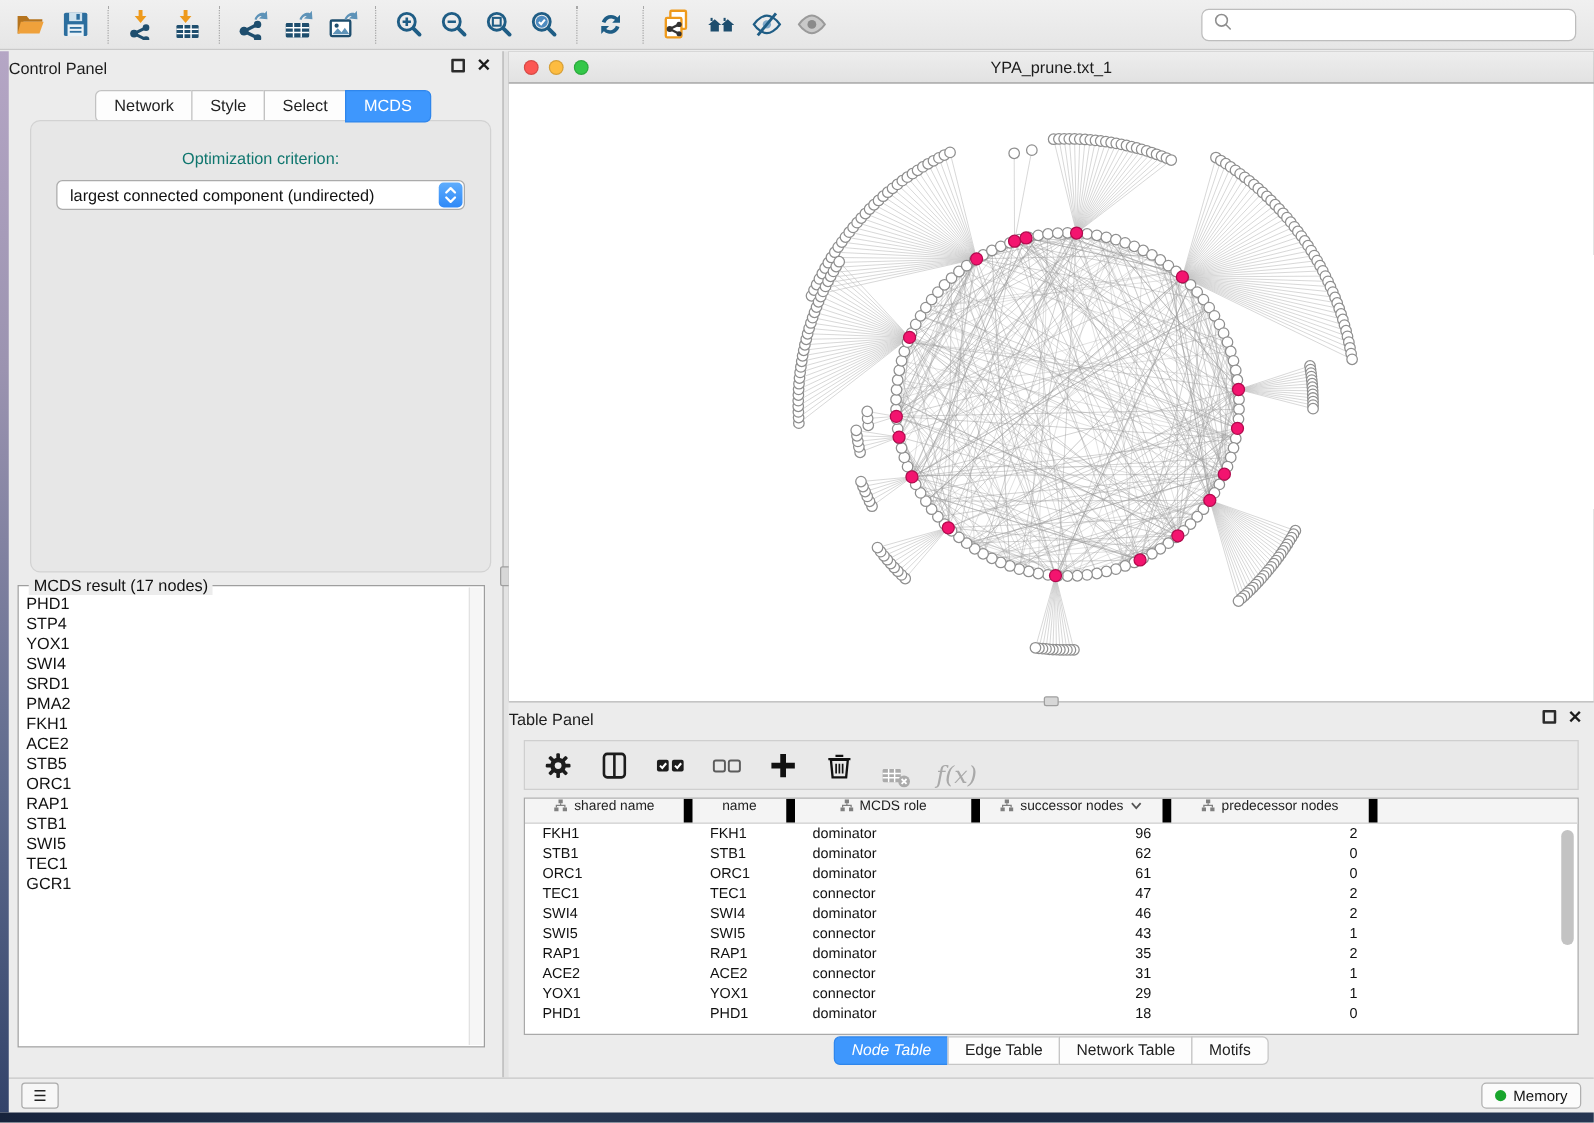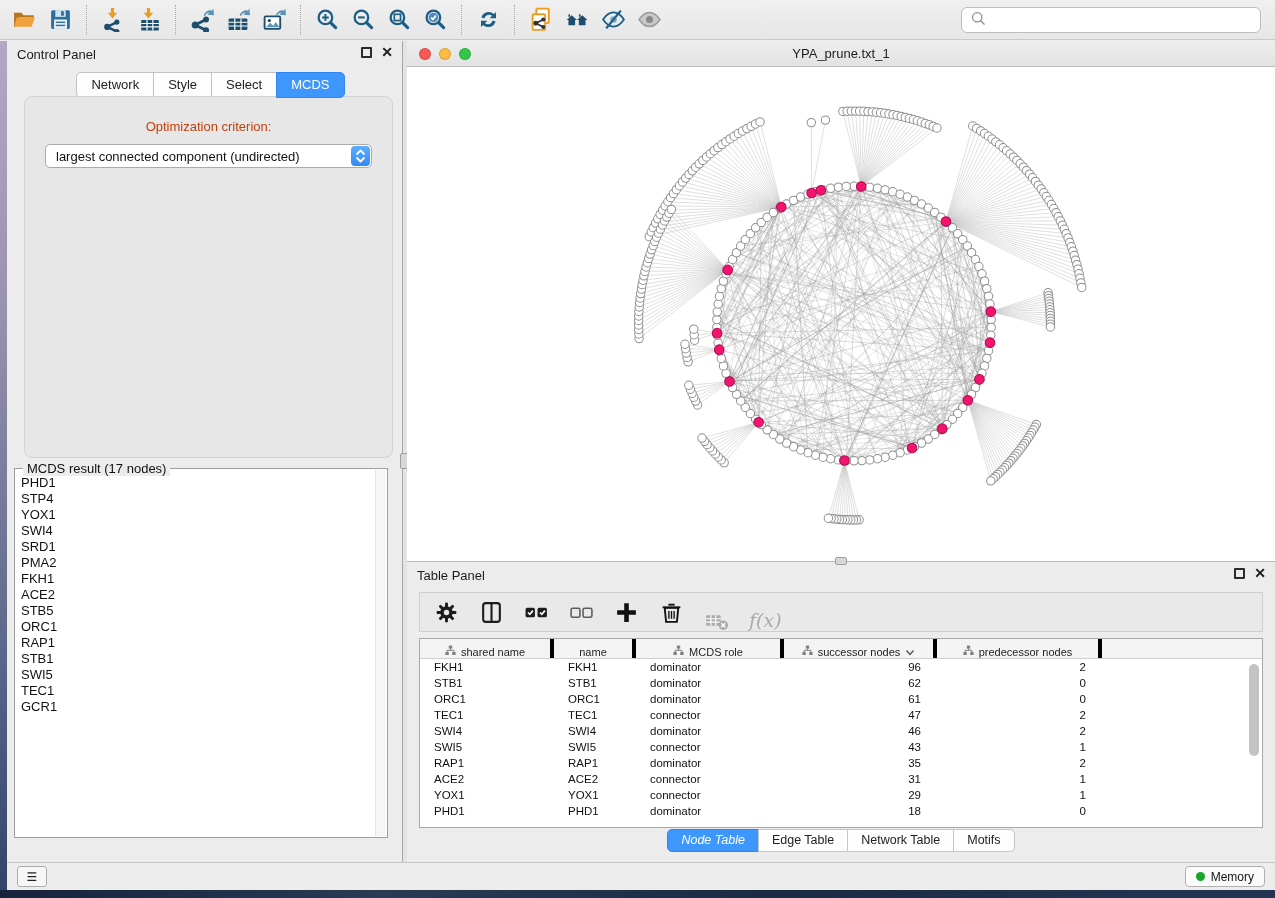--- a/index.html
+++ b/index.html
@@ -19,36 +19,36 @@
 
   
   .left-strip { position:absolute; left:0; top:41px; width:7px; bottom:8px;
     background:linear-gradient(#B5A6C5 0%, #9B93B0 30%, #5E6A8C 70%, #33436A 100%); }
   .bottom-strip { position:absolute; left:0; right:0; bottom:0; height:8px;
     background:linear-gradient(90deg,#17233C,#2A3A55 30%,#1C2A44 60%,#253551); }
 
   
   .control-panel { position:absolute; left:7px; top:41px; width:396px; bottom:36px;
     background:#ECECEC; border-right:1px solid #A6A6A6; }
-  .panel-header { position:relative; height:26px; display:flex; align-items:center; padding:0 10px; }
+  .panel-header { position:relative; height:26px; display:flex; align-items:center; padding:0 0; }
   .panel-title { font-size:13px; color:#1c1c1c; }
   .win-icons { position:absolute; right:9px; top:6px; display:flex; gap:9px; align-items:center; }
   .float-ico { width:11px; height:11px; border:2px solid #2b2b2b; border-radius:1px; cursor:pointer; }
   .close-ico { font-size:14px; font-weight:bold; color:#1b1b1b; line-height:11px; cursor:pointer; }
 
   .cp-tabs { position:absolute; left:0; right:0; top:31px; display:flex; justify-content:center; }
   .cp-tab { font-size:13px; padding:4px 14px 5px; background:#FDFDFD; border:1px solid #C2C2C2; margin-left:-1px;
     color:#222; cursor:pointer; position:relative; }
   .cp-tab:first-child { border-radius:5px 0 0 5px; margin-left:12px; }
   .cp-tab:last-child { border-radius:0 5px 5px 0; }
   .cp-tab.active { background:#3E97FD; border-color:#2F86EC; color:#fff; z-index:2; }
 
   .cp-card { position:absolute; left:17px; right:9px; top:55px; height:362px;
     background:#E7E7E7; border:1px solid #D2D2D2; border-radius:8px; }
-  .opt-label { text-align:center; margin-top:22px; font-size:13px; color:#c2410c; }
+  .opt-label { text-align:center; margin-top:22px; font-size:13px; color:#0f766e; }
   .opt-select { position:relative; margin:10px 20px 0; height:24px; background:#fff;
     border:1px solid #ABABAB; border-radius:5px; display:flex; align-items:center; cursor:pointer; }
   .opt-select .sel-text { font-size:13px; color:#111; padding-left:10px; flex:1; white-space:nowrap; overflow:hidden; }
   .stepper { position:absolute; right:1px; top:1px; bottom:1px; width:19px; border-radius:4px;
     background:linear-gradient(#5FADFD,#2F89F7); display:flex; flex-direction:column; align-items:center; justify-content:center; }
   .stepper svg { display:block; }
   .btn-row { display:flex; justify-content:center; gap:13px; margin-top:13px; }
   .btn { font-size:13px; font-family:"Liberation Sans",sans-serif; padding:3px 15px; height:24px; background:#FEFEFE;
     border:1px solid #B3B3B3; border-radius:5px; color:#111; cursor:pointer; }
   .btn.focused { box-shadow:0 0 0 3px rgba(100,165,245,.65); border-color:#7FB2EE; }
@@ -78,22 +78,22 @@
   .table-panel { position:absolute; left:407px; right:0; top:561px; height:294px; background:#ECECEC; border-top:1px solid #B9B9B9; }
   .h-handle { position:absolute; left:50%; top:-5px; width:12px; height:8px; margin-left:-6px; background:#D7D7D7; border:1px solid #9F9F9F; border-radius:2px; cursor:row-resize; }
   .tp-toolbar { position:absolute; left:12px; right:12px; top:30px; height:40px; background:#E9E9E9;
     border:1px solid #CFCFCF; display:flex; align-items:center; gap:20px; padding-left:14px; }
   .tp-btn { display:flex; align-items:center; justify-content:center; cursor:pointer; }
   .tp-btn.disabled { cursor:default;margin-top:16px; }
   .fx { font-family:"DejaVu Serif", serif; font-style:italic; font-size:19px; color:#A9A9A9; }
 
   .tp-table { position:absolute; left:12px; right:12px; top:76px; height:190px; background:#fff; border:1px solid #A9A9A9; overflow:hidden; }
   .thead { display:flex; height:20px; background:#F4F4F4; border-bottom:1px solid #CFCFCF; }
-  .th { display:flex; align-items:flex-end; justify-content:center; gap:5px; font-size:11px; color:#1e1e1e;
-    border-right:4px solid #000000; height:100%; cursor:pointer; }
+  .th { display:flex; align-items:flex-start; justify-content:center; gap:5px; font-size:11px; color:#1e1e1e;
+    border-right:7px solid #000000; height:100%; cursor:pointer; }
   .trow { display:flex; height:16px; align-items:center; }
   .td { font-size:11.5px; color:#111; white-space:nowrap; overflow:hidden; }
   .td.text { padding-left:14px; text-align:left; }
   .td.num  { padding-right:16px; text-align:right; }
   .tscroll { position:absolute; right:2px; top:23px; bottom:3px; width:12px; }
   .tthumb { position:absolute; left:1px; right:1px; top:2px; height:92px; background:#C3C3C3; border-radius:6px; }
 
   .tp-tabs { position:absolute; left:0; right:0; bottom:3px; display:flex; justify-content:center; }
   .tp-tab { font-size:12.5px; padding:3px 13px 4px; background:#FDFDFD; border:1px solid #C6C6C6; margin-left:-1px; color:#222; cursor:pointer; }
   .tp-tab:first-child { border-radius:5px 0 0 5px; margin-left:0;font-style:italic; }

